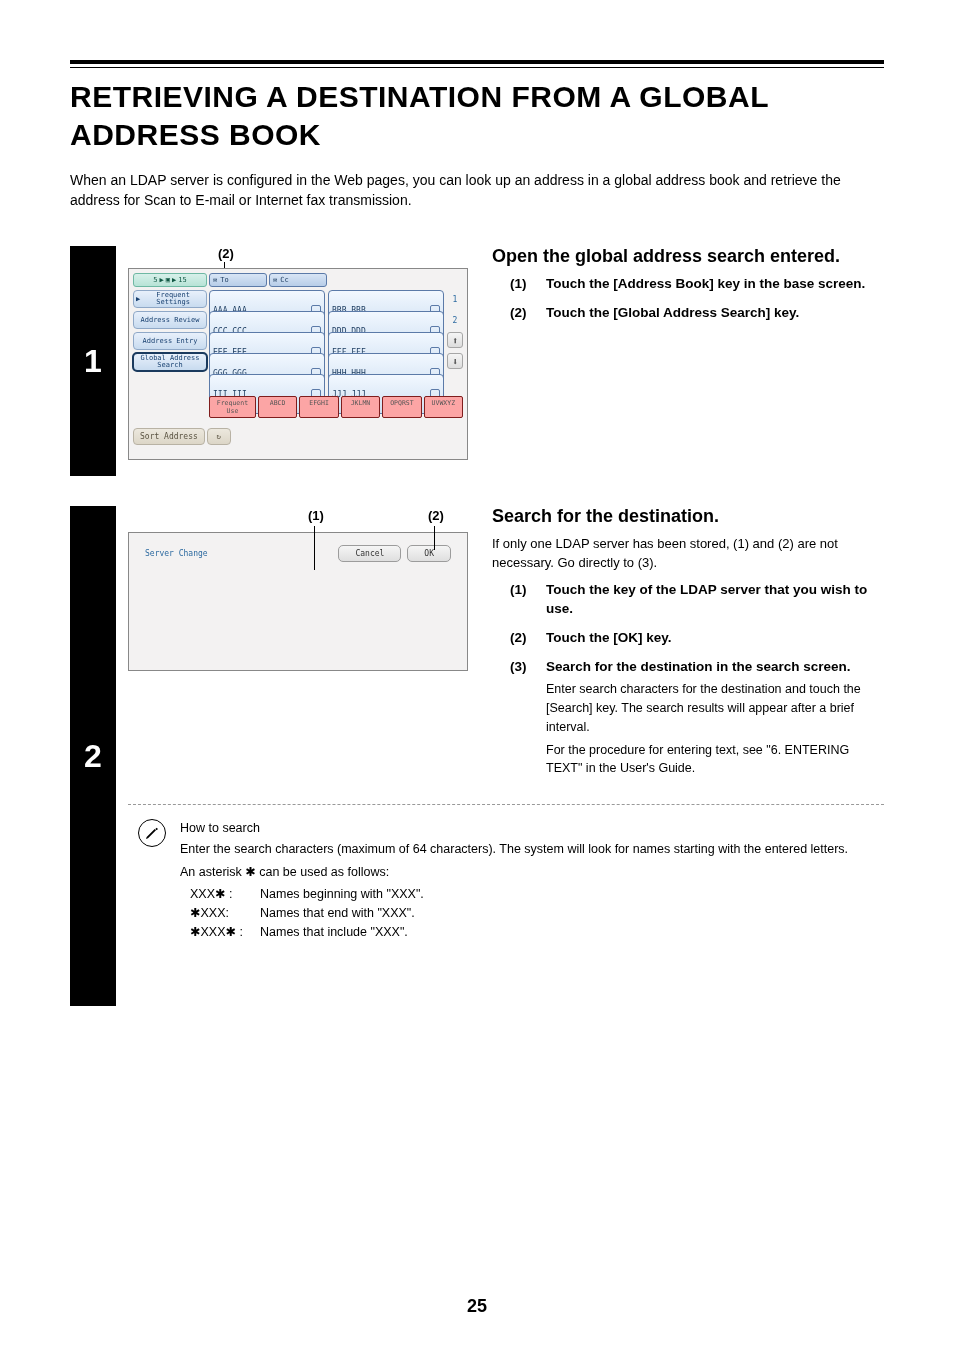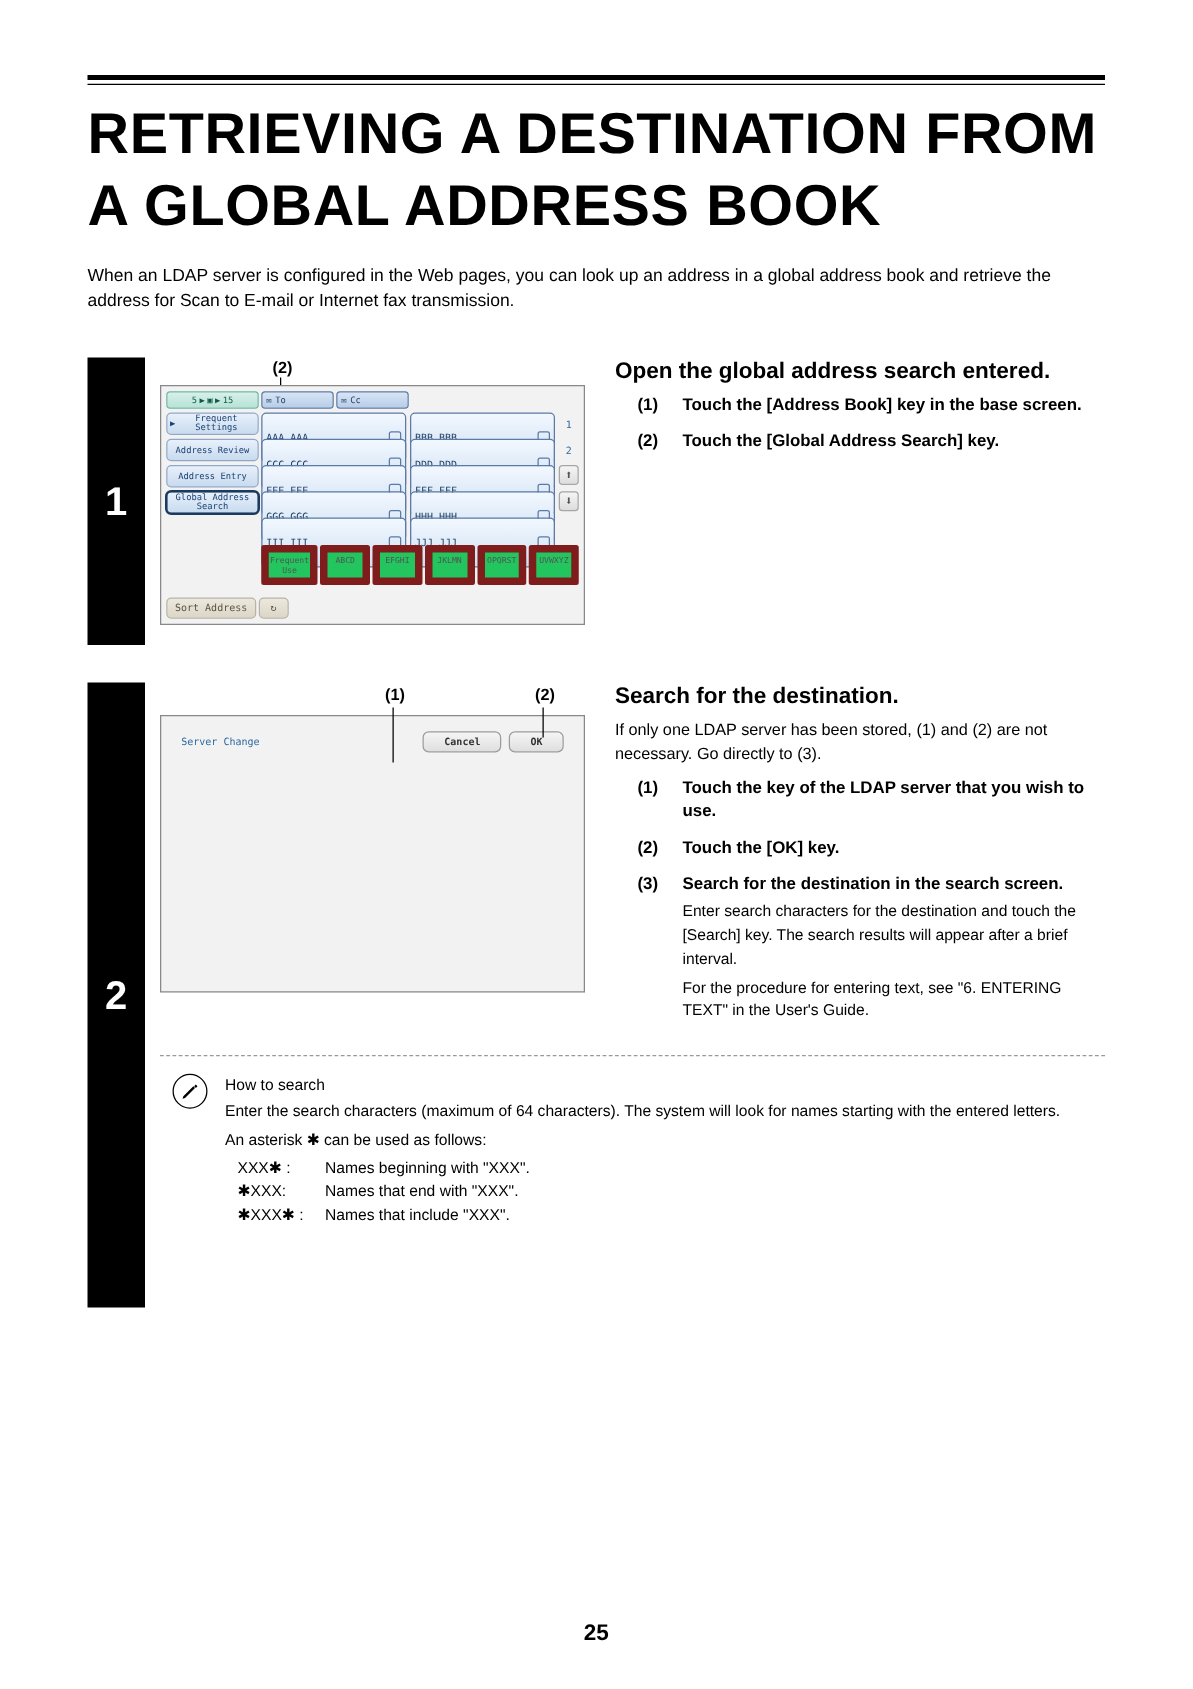--- a/index.html
+++ b/index.html
@@ -12,21 +12,21 @@
     position: relative;
     color: #000;
   }
   .top-rule {
     border-top: 4px solid #000;
     border-bottom: 1px solid #000;
     height: 8px;
     margin-bottom: 10px;
   }
   h1.page-title {
-    font-size: 46px;
+    font-size: 30px;
     font-weight: 700;
     letter-spacing: 0.5px;
     line-height: 1.25;
     margin-bottom: 18px;
   }
   p.intro {
     font-size: 14px;
     line-height: 1.4;
     margin-bottom: 36px;
   }
@@ -95,21 +95,21 @@
   .addr-btn .ic { width:10px; height:10px; border:1px solid #5b7aa8; border-radius:2px; display:inline-block; }
   .side-btn {
     border:1px solid #8fa8c7; border-radius:4px;
     background: linear-gradient(#e8f0fb,#c8dbef);
     text-align:center; padding:3px 2px; height:18px;
     display:flex; align-items:center; justify-content:center;
     color:#184070; font-size:7px; line-height:1;
   }
   .side-btn.active { outline:2px solid #1a3a5e; outline-offset:-1px; }
   .tiny-tab {
-    border:6px solid #7f1d1d; background:#22c55e; color:#555;
+    border:1px solid #7f1d1d; background:#fca5a5; color:#555;
     text-align:center; padding:2px 0; font-size:6.5px; border-radius:2px;
   }
   .scroll-btn {
     border:1px solid #a6a6a6; background:linear-gradient(#f5f5f5,#ddd);
     border-radius:3px; display:flex; align-items:center; justify-content:center;
     height:16px; width:16px; font-size:10px; color:#555;
   }
   .footer-chip {
     border:1px solid #b8b2a4; background:linear-gradient(#ece8de,#dcd6c7);
     border-radius:4px; padding:3px 6px; color:#5a5342;
@@ -309,24 +309,24 @@
   <div class="step-num-cell">2</div>
   <div class="step-body" style="display:block; padding-left:12px;">
     <div style="display:flex;">
       <div class="screenshot-box" style="flex-basis:340px; margin-right:24px; padding-top:26px;">
         <div class="callout-marker" style="left:180px; top:2px;">(1)</div>
         <div class="callout-line" style="left:186px; top:20px; width:1px; height:44px;"></div>
 
         <div class="callout-marker" style="left:300px; top:2px;">(2)</div>
         <div class="callout-line" style="left:306px; top:20px; width:1px; height:24px;"></div>
 
-        <div class="server-panel" style="height:222px;">
+        <div class="server-panel" style="height:139px;">
           <div class="sv-header">
             <span style="color:#2c6aa0;">Server Change</span>
-            <span style="display:flex; gap:6px;font-weight:bold;">
+            <span style="display:flex; gap:6px;">
               <span class="sv-btn">Cancel</span>
               <span class="sv-btn">OK</span>
             </span>
           </div>
         </div>
       </div>
 
       <div class="right-col">
         <div class="step-head">Search for the destination.</div>
         <p class="plain">If only one LDAP server has been stored, (1) and (2) are not necessary. Go directly to (3).</p>

